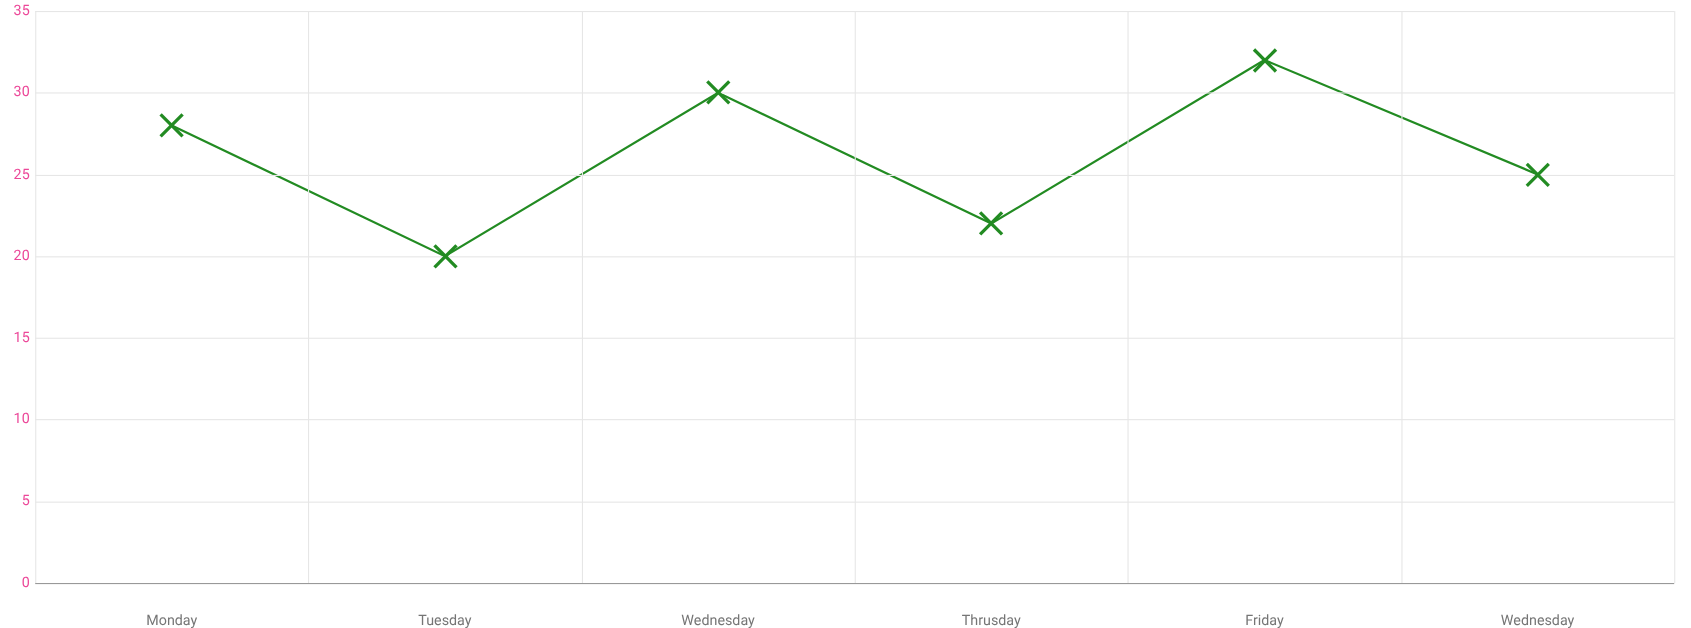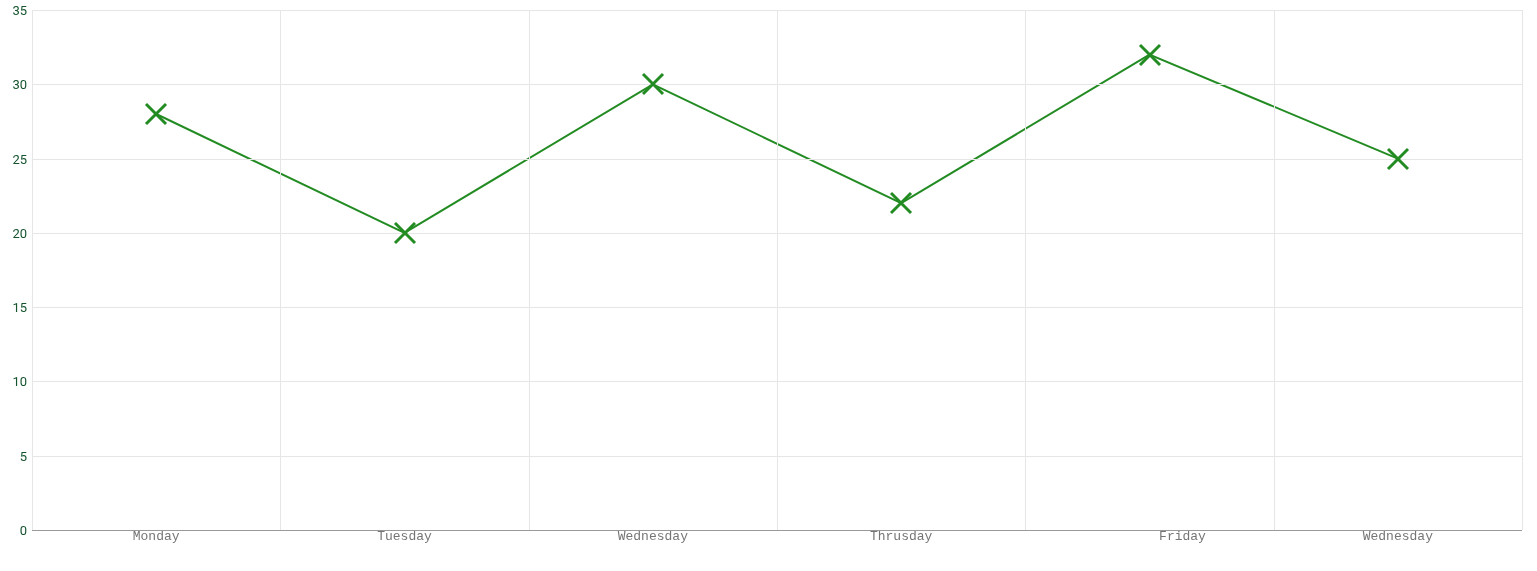--- a/index.html
+++ b/index.html
@@ -39,32 +39,31 @@
       top: 0;
       height: 100%;
       width: 0;
       border-left: 1px solid #e6e6e6;
     }
     .y-tick-label {
       position: absolute;
       right: 1510px;
       transform: translateY(-50%);
       font-size: 13px;
-      color: #14532d;
+      color: #ec4899;
       text-align: right;
     }
     .x-tick-label {
       position: absolute;
-      top: 529px;
+      top: 557px;
       transform: translateX(-50%);
       font-size: 13px;
       color: #757575;
       text-align: center;
       white-space: nowrap;
-      font-family: Liberation Mono, monospace;
     }
     svg.line-layer {
       position: absolute;
       left: 0;
       top: 0;
       width: 100%;
       height: 100%;
       overflow: visible;
     }
     .series-line {
@@ -153,15 +152,15 @@
     <div class="y-tick-label" style="top: 381.429px;">10</div>
     <div class="y-tick-label" style="top: 307.143px;">15</div>
     <div class="y-tick-label" style="top: 232.857px;">20</div>
     <div class="y-tick-label" style="top: 158.571px; margin-left: 16px;">25</div>
     <div class="y-tick-label" style="top: 84.2857px;">30</div>
     <div class="y-tick-label" style="top: 10px;">35</div>
     <div class="x-tick-label" style="left: 156.167px;">Monday</div>
     <div class="x-tick-label" style="left: 404.5px;">Tuesday</div>
     <div class="x-tick-label" style="left: 652.833px;">Wednesday</div>
     <div class="x-tick-label" style="left: 901.167px; text-align: right;">Thrusday</div>
-    <div class="x-tick-label" style="left: 1149.5px; margin-left: 33px;">Friday</div>
+    <div class="x-tick-label" style="left: 1149.5px;">Friday</div>
     <div class="x-tick-label" style="left: 1397.83px;">Wednesday</div>
   </div>
 
 </body></html>

